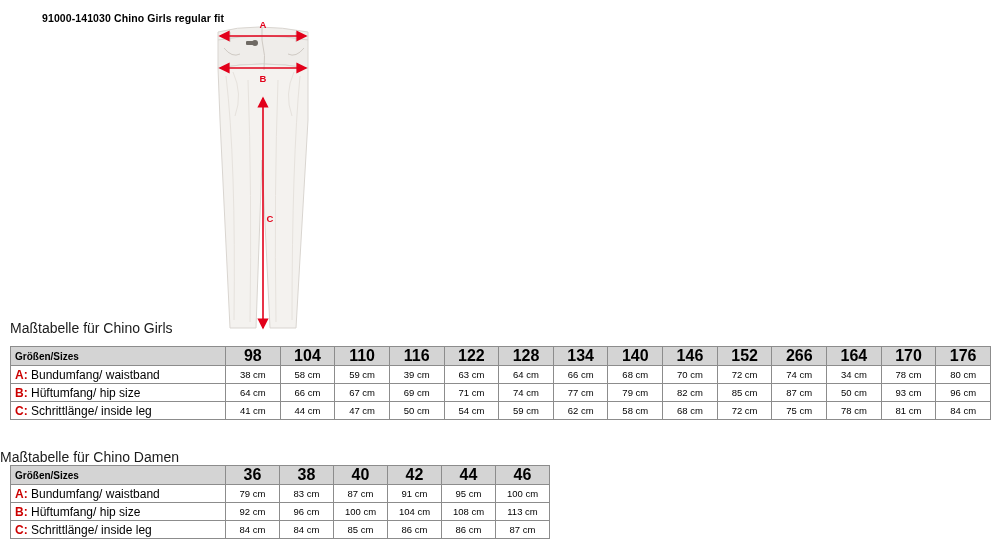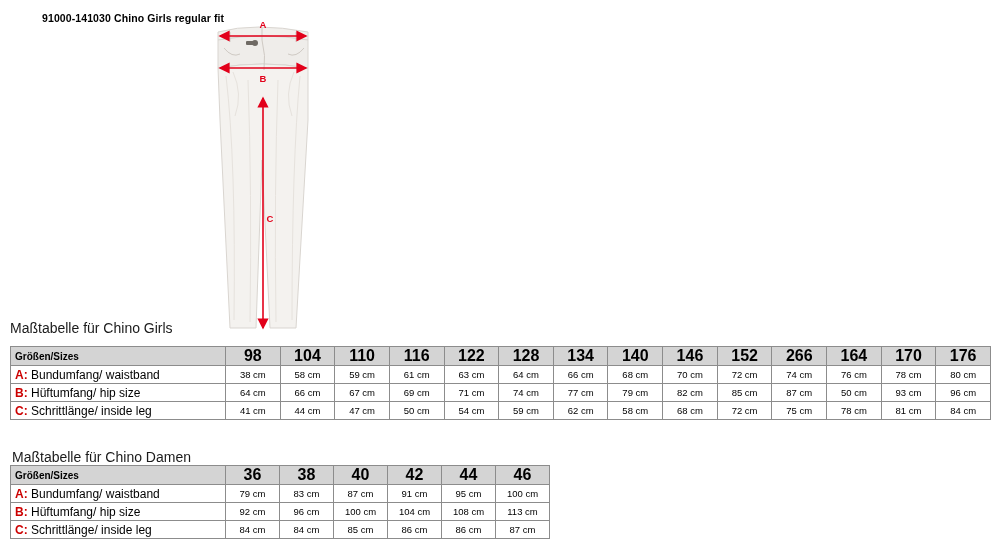--- a/index.html
+++ b/index.html
@@ -37,21 +37,21 @@
   .illustration svg { display: block; }
 
   
   .caption {
     position: absolute;
     font-size: 14px;
     color: #1a1a1a;
     white-space: nowrap;
   }
   .caption-girls { left: 10px; top: 320px; }
-  .caption-damen { left: 12px; top: 449px; }
+  .caption-damen { left: 0; top: 449px; }
 
   
   table.size-table {
     position: absolute;
     border-collapse: collapse;
     table-layout: fixed;
     font-size: 9.5px;
     padding-left: 44px;
   }
   table.size-table td, table.size-table th {
@@ -169,29 +169,29 @@
       <th>170</th>
       <th>176</th>
     </tr>
   </thead>
   <tbody>
     <tr>
       <td class="rowhead"><span class="lbl">A:</span><span> Bundumfang/  waistband</span></td>
       <td>38 cm</td>
       <td>58 cm</td>
       <td>59 cm</td>
-      <td>61 cm</td>
+      <td>39 cm</td>
       <td>63 cm</td>
       <td>64 cm</td>
       <td>66 cm</td>
       <td>68 cm</td>
       <td>70 cm</td>
       <td>72 cm</td>
       <td>74 cm</td>
-      <td>76 cm</td>
+      <td>34 cm</td>
       <td>78 cm</td>
       <td>80 cm</td>
     </tr>
     <tr>
       <td class="rowhead"><span class="lbl">B:</span><span> Hüftumfang/ hip size</span></td>
       <td>64 cm</td>
       <td>66 cm</td>
       <td>67 cm</td>
       <td>69 cm</td>
       <td>71 cm</td>

